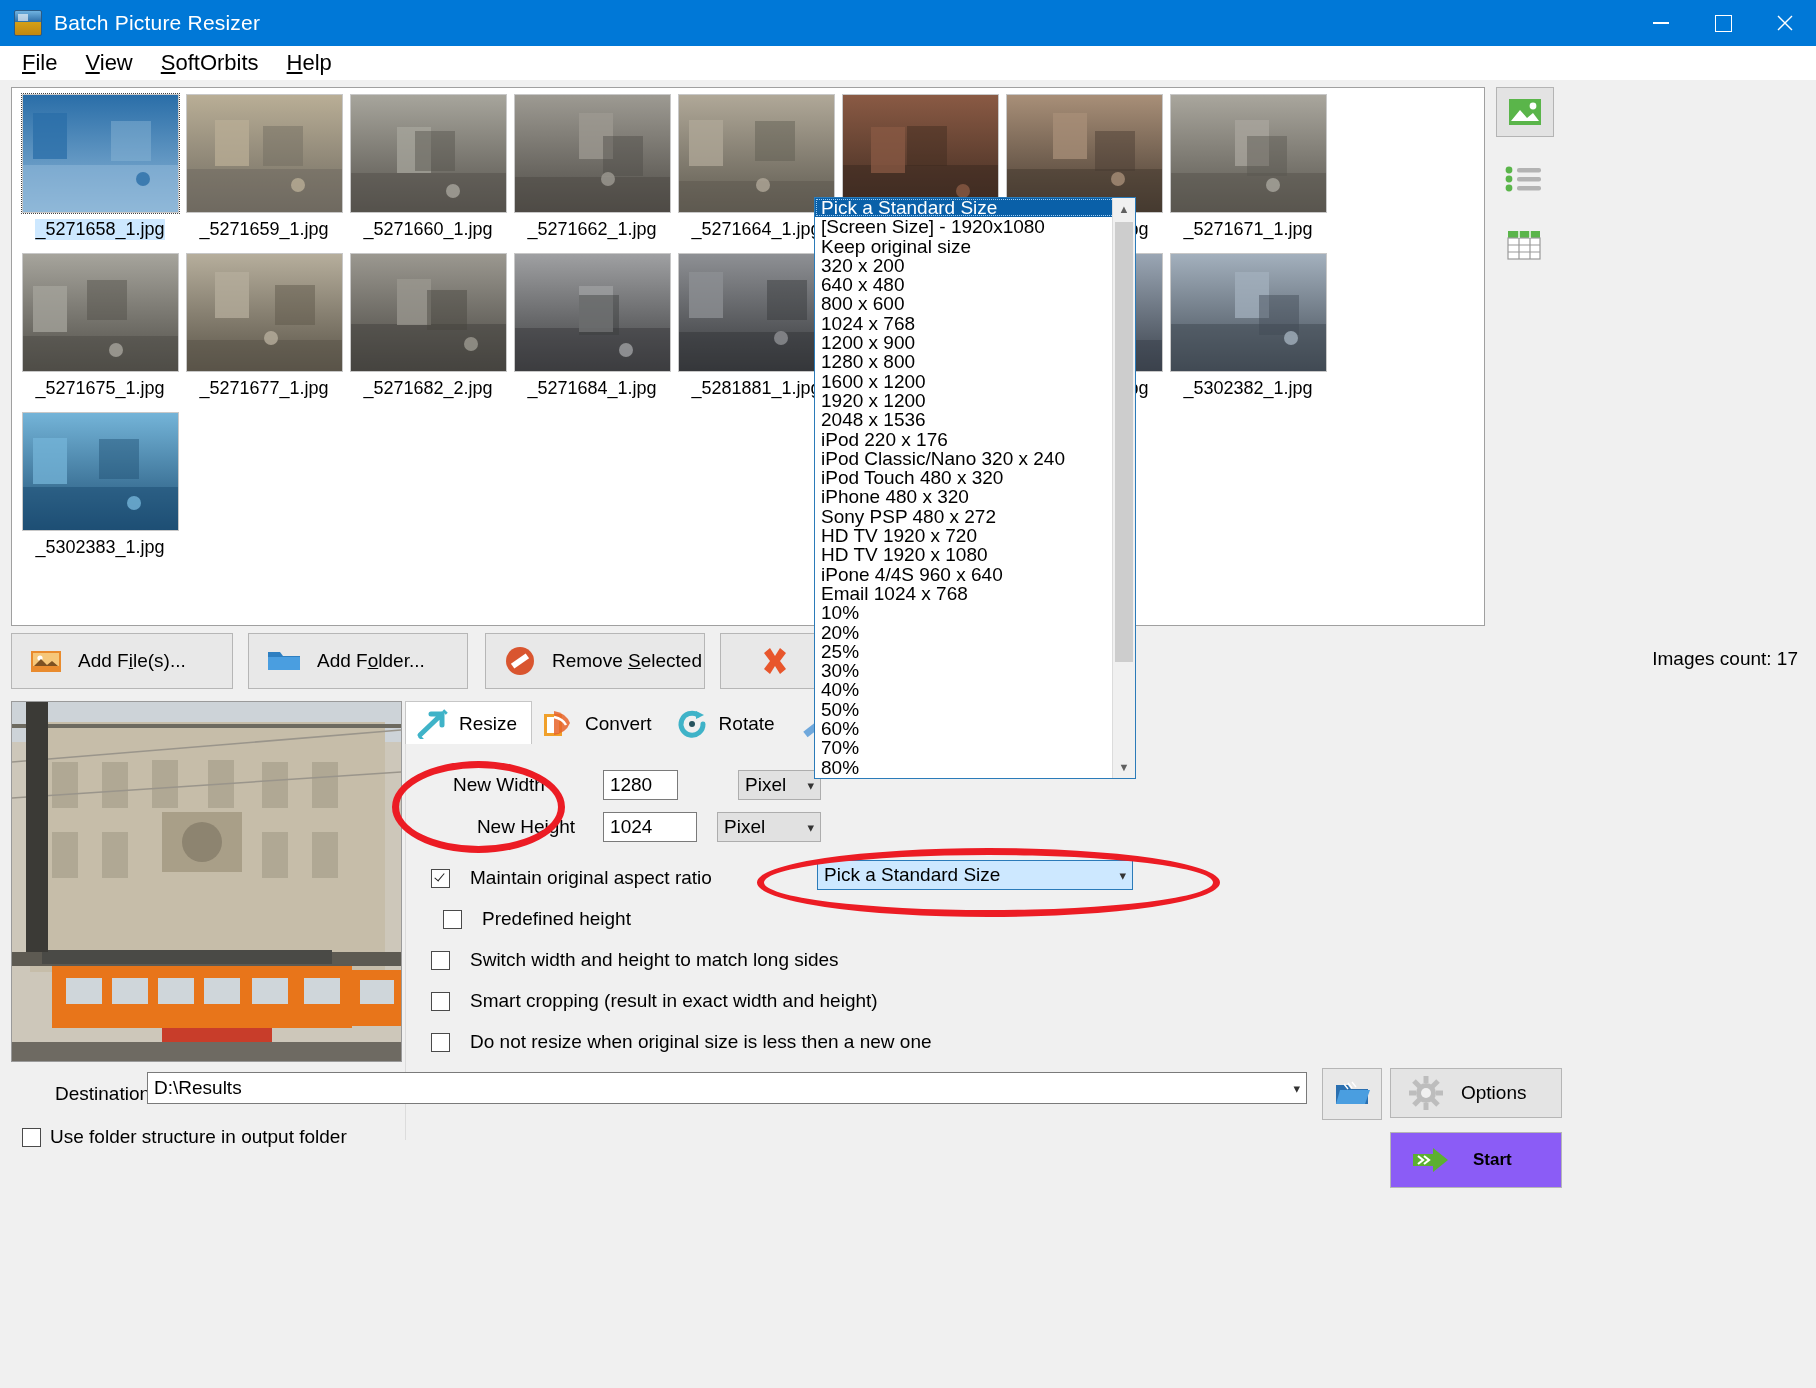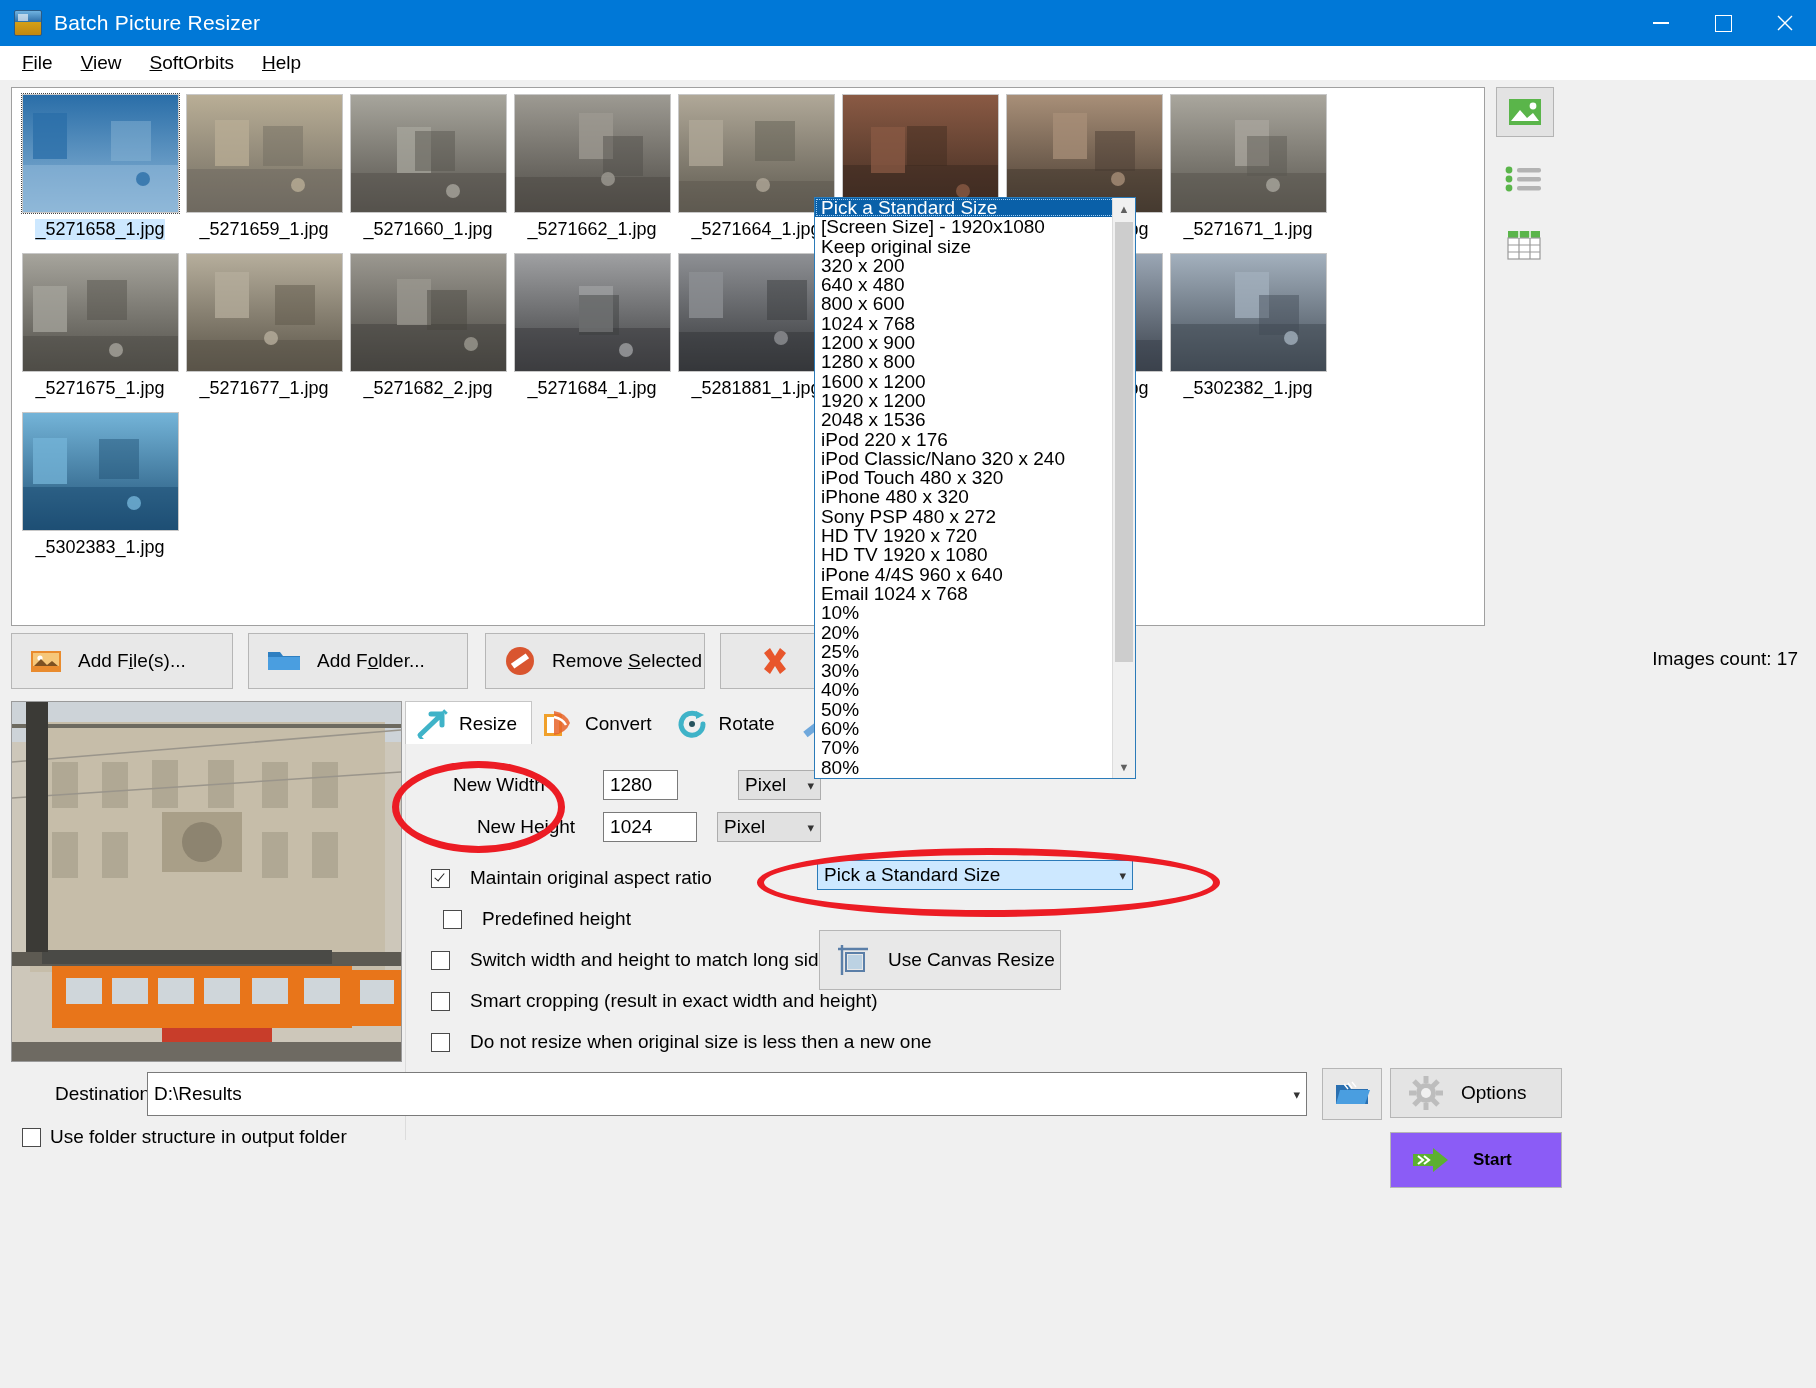--- a/index.html
+++ b/index.html
@@ -23,21 +23,21 @@
     border:1px solid #2a5b86;position:relative;flex:none;
   }
   #app-icon:after{content:"";position:absolute;left:3px;top:3px;width:10px;height:7px;background:#fff;opacity:.6;}
   #title-text{font-size:21px;letter-spacing:.2px;}
   .wbtn{width:62px;height:46px;display:flex;align-items:center;justify-content:center;font-size:17px;color:#fff;}
   #wbtns{position:absolute;right:0;top:0;display:flex;}
   .sqbox{width:15px;height:15px;border:1.6px solid #fff;}
   .minbar{width:16px;height:1.6px;background:#fff;}
   
   #menubar{height:34px;background:#fff;display:flex;align-items:center;padding-left:10px;gap:4px;border-bottom:1px solid #fff;}
-  .menu-item{padding:3px 12px;font-size:19px;color:#000;}
+  .menu-item{padding:3px 12px;font-size:22px;color:#000;}
   .menu-item u{text-decoration:underline;}
   
   #body{position:absolute;left:0;top:80px;right:0;bottom:0;background:#f0f0f0;}
   
   #thumb-panel{
     position:absolute;left:11px;top:7px;width:1472px;height:537px;
     background:#fff;border:1px solid #a0a0a0;overflow:hidden;
   }
   #thumb-grid{display:flex;flex-wrap:wrap;padding:6px 0 0 6px;text-align:right;}
   .thumb-cell{width:162px;height:155px;display:flex;flex-direction:column;align-items:center;margin:0 1px 4px 1px;}
@@ -90,21 +90,21 @@
   .sc-arrow{width:22px;height:22px;display:flex;align-items:center;justify-content:center;background:#f0f0f0;font-size:11px;color:#606060;}
   #sc-thumb{position:absolute;left:2px;top:24px;width:18px;height:440px;background:#cdcdcd;}
   
   #std-combo{
     position:absolute;left:817px;top:780px;width:316px;height:30px;
     background:#cde8ff;border:1px solid #2b7bb9;display:flex;align-items:center;
     justify-content:space-between;padding:0 6px;font-size:19px;box-sizing:border-box;z-index:41;
   }
   
   #dest-label{position:absolute;left:55px;top:1003px;font-size:19px;}
-  #dest-input{position:absolute;left:147px;top:992px;width:1160px;height:44px;border:1px solid #7a7a7a;background:#fff;display:flex;align-items:center;justify-content:space-between;padding:0 6px;font-size:19px;box-sizing:border-box;}
+  #dest-input{position:absolute;left:147px;top:992px;width:1160px;height:32px;border:1px solid #7a7a7a;background:#fff;display:flex;align-items:center;justify-content:space-between;padding:0 6px;font-size:19px;box-sizing:border-box;}
   #folder-btn{position:absolute;left:1322px;top:988px;width:58px;height:50px;background:#e8e8e8;border:1px solid #b6b6b6;display:flex;align-items:center;justify-content:center;}
   #opt-btn{position:absolute;left:1390px;top:988px;width:170px;height:48px;background:#e4e4e4;border:1px solid #b6b6b6;display:flex;align-items:center;font-size:19px;}
   #start-btn{position:absolute;left:1390px;top:1052px;width:170px;height:54px;background:#8b5cf6;border:1px solid #b6b6b6;display:flex;align-items:center;font-size:17px;font-weight:bold;}
   #usefolder-row{position:absolute;left:22px;top:1046px;display:flex;align-items:center;font-size:19px;}
   
   .ellipse{position:absolute;border:7px solid #ec1c24;border-radius:50%;z-index:60;pointer-events:none;}
   #ell-resize{left:392px;top:681px;width:159px;height:78px;}
   #ell-combo{left:757px;top:768px;width:449px;height:55px;}
 </style>
 </head>
@@ -599,30 +599,20 @@
     </div>
     <div class="cbrow" style="left:25px;top:246px;">
       <span class="cb"></span>
       <span>Smart cropping (result in exact width and height)</span>
     </div>
     <div class="cbrow" style="left:25px;top:287px;">
       <span class="cb"></span>
       <span>Do not resize when original size is less then a new one</span>
     </div>
 
-    <div id="canvas-btn">
-      <span style="margin:0 18px 0 16px;display:flex;">
-        <svg width="34" height="34" viewBox="0 0 34 34">
-          <path d="M6 2 V32 M2 6 H32" stroke="#5b7fa8" stroke-width="2.4" fill="none"></path>
-          <rect x="10" y="10" width="18" height="18" fill="none" stroke="#5b7fa8" stroke-width="2"></rect>
-          <rect x="12" y="12" width="14" height="14" fill="#9fc3e0" opacity=".6"></rect>
-        </svg>
-      </span>
-      <span>Use Canvas Resize</span>
-    </div>
   </div>
 
   <div id="dd-popup">
     <div id="dd-list">
         <div class="dd-item sel">Pick a Standard Size</div>
         <div class="dd-item">[Screen Size] - 1920x1080</div>
         <div class="dd-item">Keep original size</div>
         <div class="dd-item">320 x 200</div>
         <div class="dd-item">640 x 480</div>
         <div class="dd-item">800 x 600</div>

